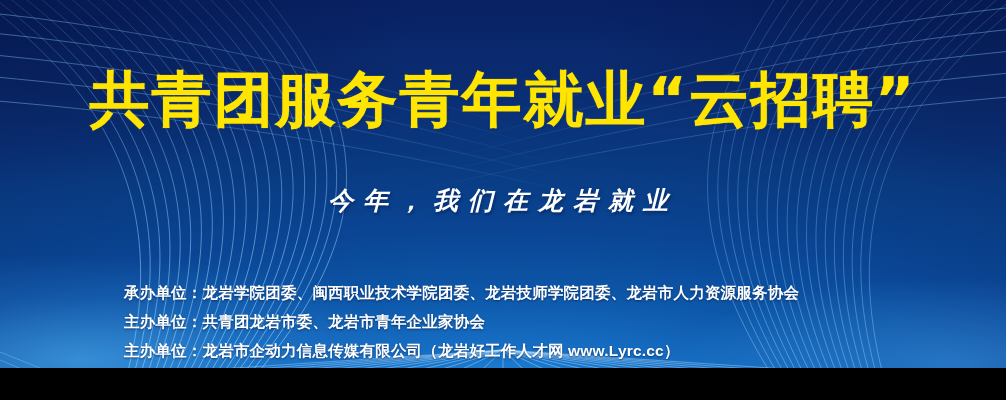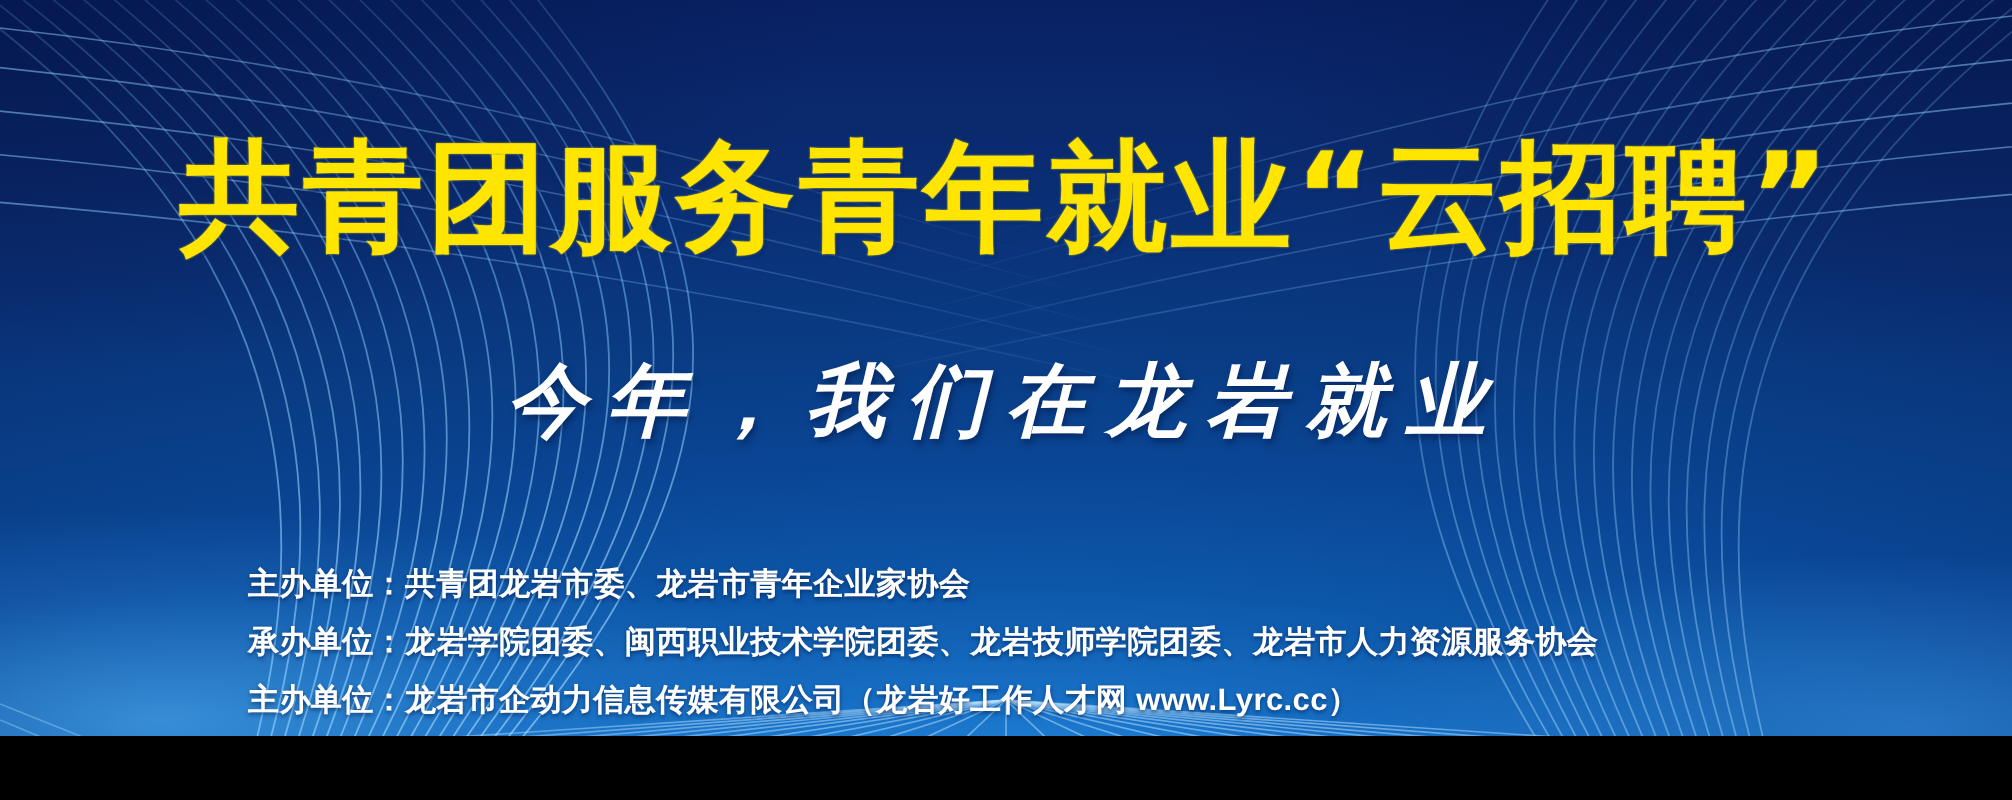--- a/index.html
+++ b/index.html
@@ -73,21 +73,21 @@
       0 0 1px rgba(255,229,0,0.9),
       2px 2px 0 rgba(8,40,110,0.45);
   }
 
   .subtitle {
     position: absolute;
     left: 0;
     right: 0;
     top: 178px;
     text-align: center;
-    font-size: 40px;
+    font-size: 25px;
     line-height: 46px;
     font-weight: 700;
     font-style: italic;
     color: #FFFFFF;
     letter-spacing: 10px;
     white-space: nowrap;
     font-family: "DejaVu Serif", "Liberation Serif", serif;
     text-shadow: 1px 2px 3px rgba(4,24,70,0.55);
   }
 
@@ -252,20 +252,20 @@
 
   <div class="bg-glow"></div>
 
   <div class="content">
 
     <div class="title">共青团服务青年就业“云招聘”</div>
 
     <div class="subtitle">今年，我们在龙岩就业</div>
 
     <div class="credits">
+      <div class="credit-line">承办单位：龙岩学院团委、闽西职业技术学院团委、龙岩技师学院团委、龙岩市人力资源服务协会</div>
       <div class="credit-line">主办单位：共青团龙岩市委、龙岩市青年企业家协会</div>
-      <div class="credit-line">承办单位：龙岩学院团委、闽西职业技术学院团委、龙岩技师学院团委、龙岩市人力资源服务协会</div>
       <div class="credit-line">主办单位：龙岩市企动力信息传媒有限公司（龙岩好工作人才网 www.Lyrc.cc）</div>
     </div>
 
   </div>
 
 </div>
 
 </body></html>

